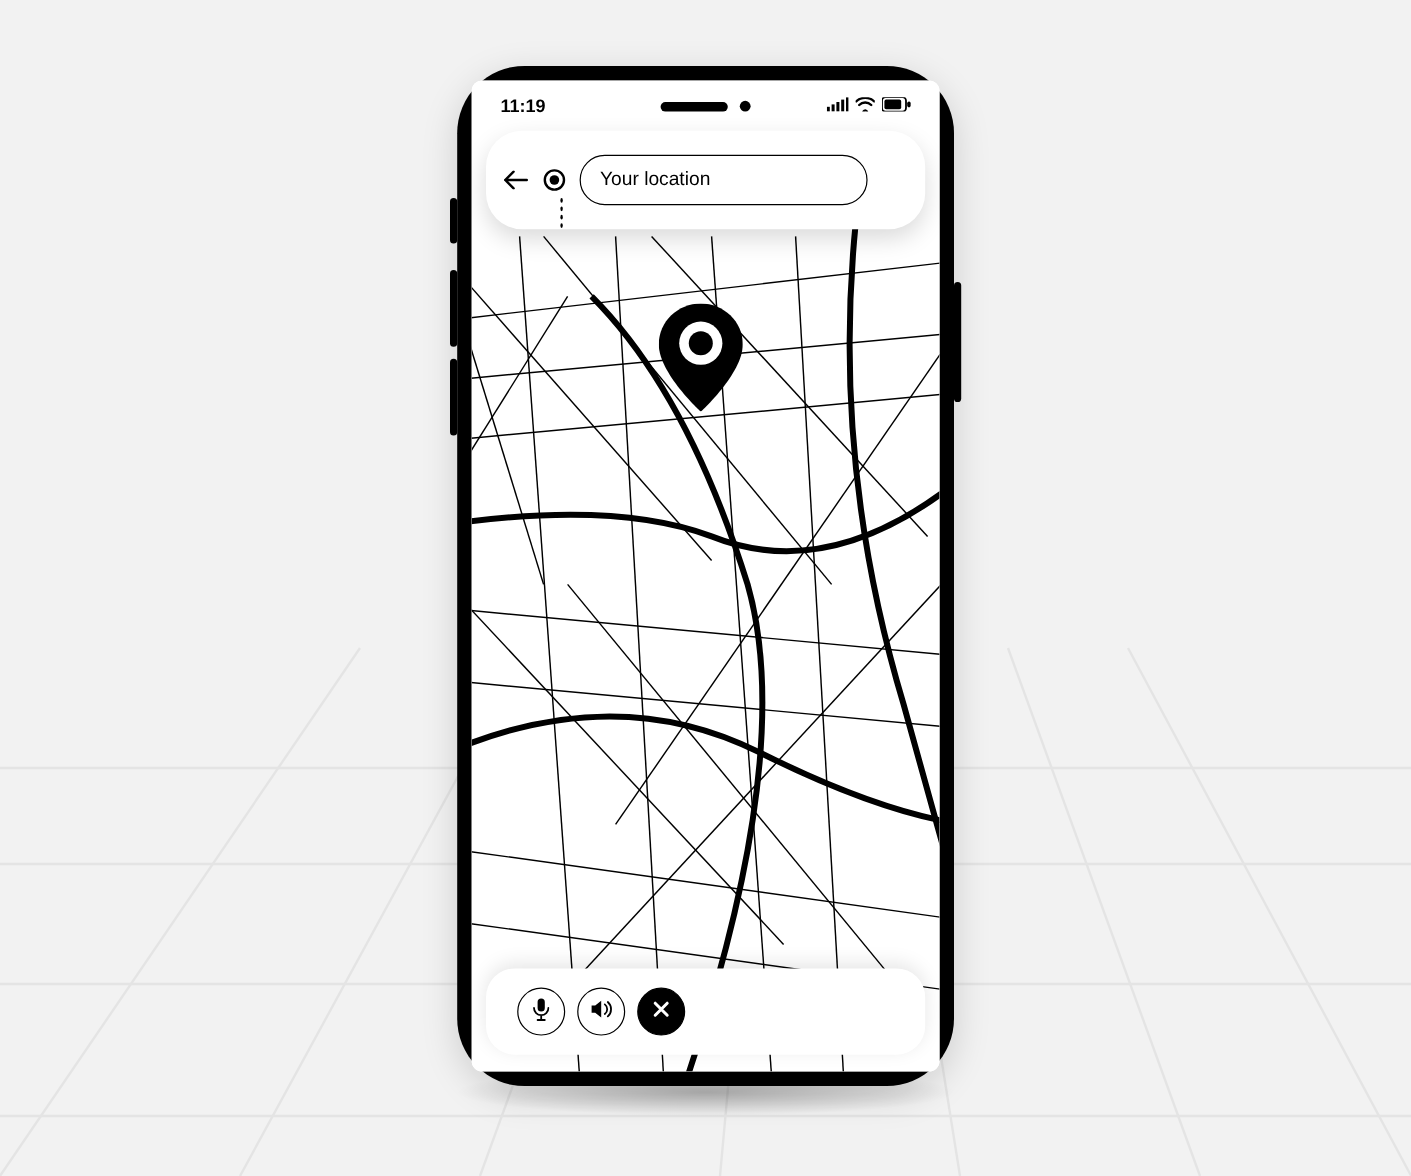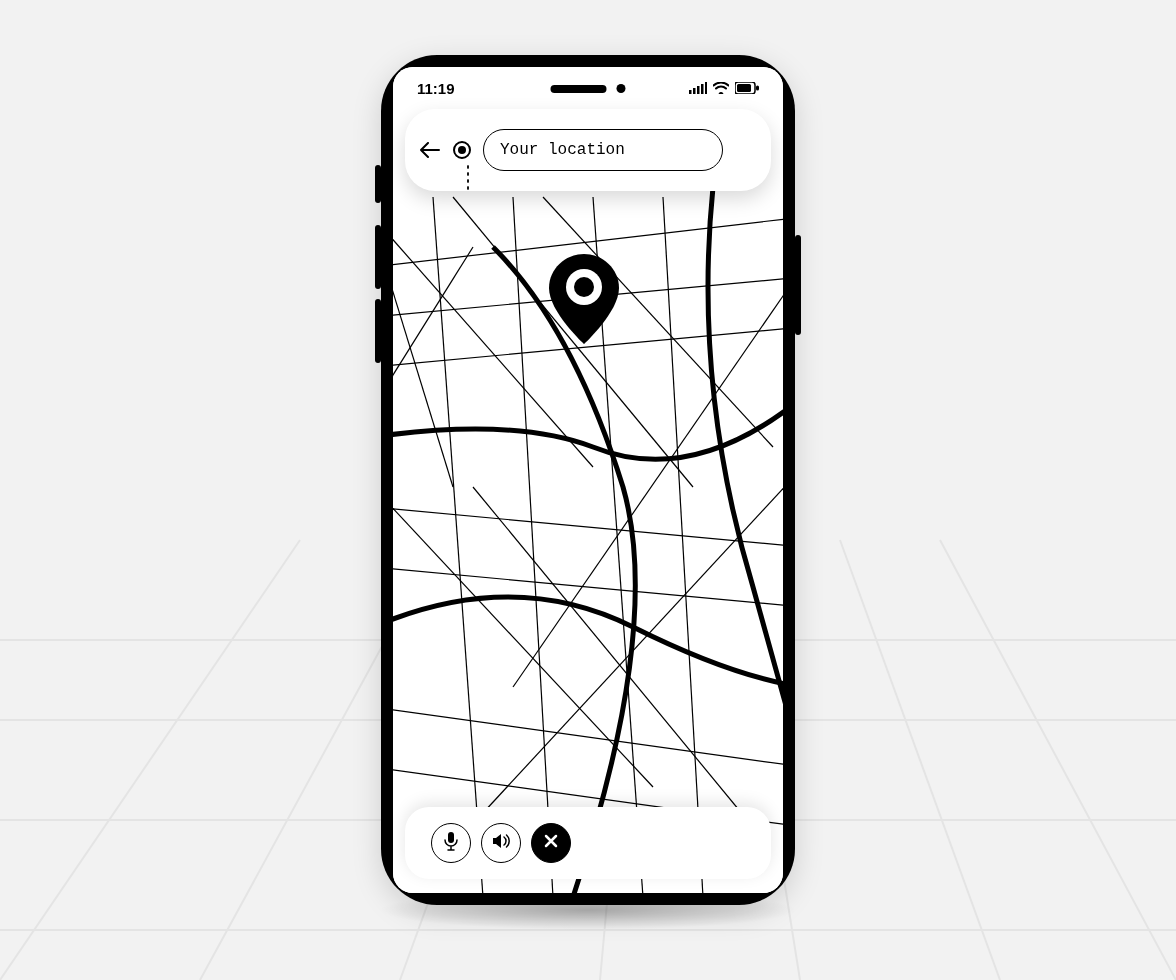--- a/index.html
+++ b/index.html
@@ -43,21 +43,21 @@
     position: absolute;
     inset: 0;
     background: #000;
     border-radius: 56px;
     box-shadow: 0 8px 30px rgba(0,0,0,0.15);
   }
   .phone-screen-outer {
     position: absolute;
     inset: 12px;
     background: #fff;
-    border-radius: 20px;
+    border-radius: 9px;
     overflow: hidden;
   }
   .side-btn {
     position: absolute;
     background: #000;
     border-radius: 4px;
   }
   .side-left  { left: -6px; width: 6px; }
   .side-right { right: -6px; width: 6px; }
   .s1 { top: 110px; height: 38px; }
@@ -139,21 +139,20 @@
   .pill-input {
     flex: 1;
     height: 42px;
     border: 1.5px solid #000;
     border-radius: 21px;
     display: flex;
     align-items: center;
     padding: 0 16px;
     font-size: 16px;
     justify-content: space-between;
-    font-family: Liberation Mono, monospace;
   }
   .swap-btn {
     width: 24px; height:24px;
     display:flex; align-items:center; justify-content:center;
     flex-shrink:0;
   }
 
   
   .map {
     position: absolute;

